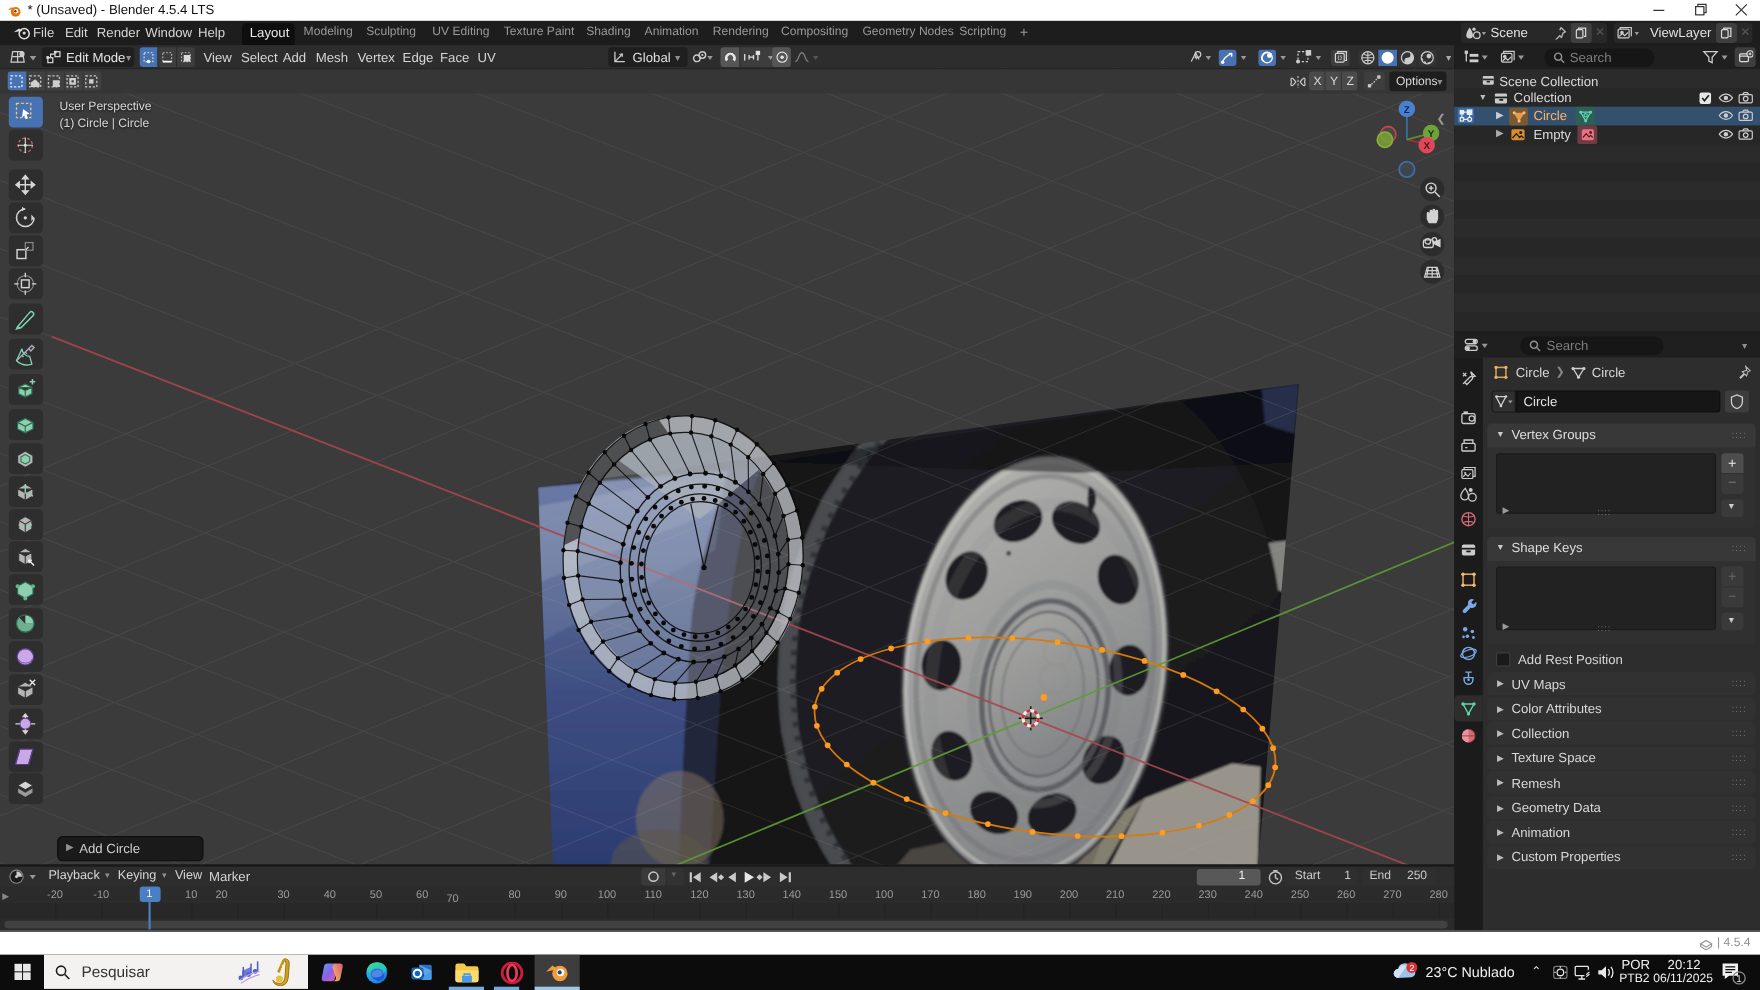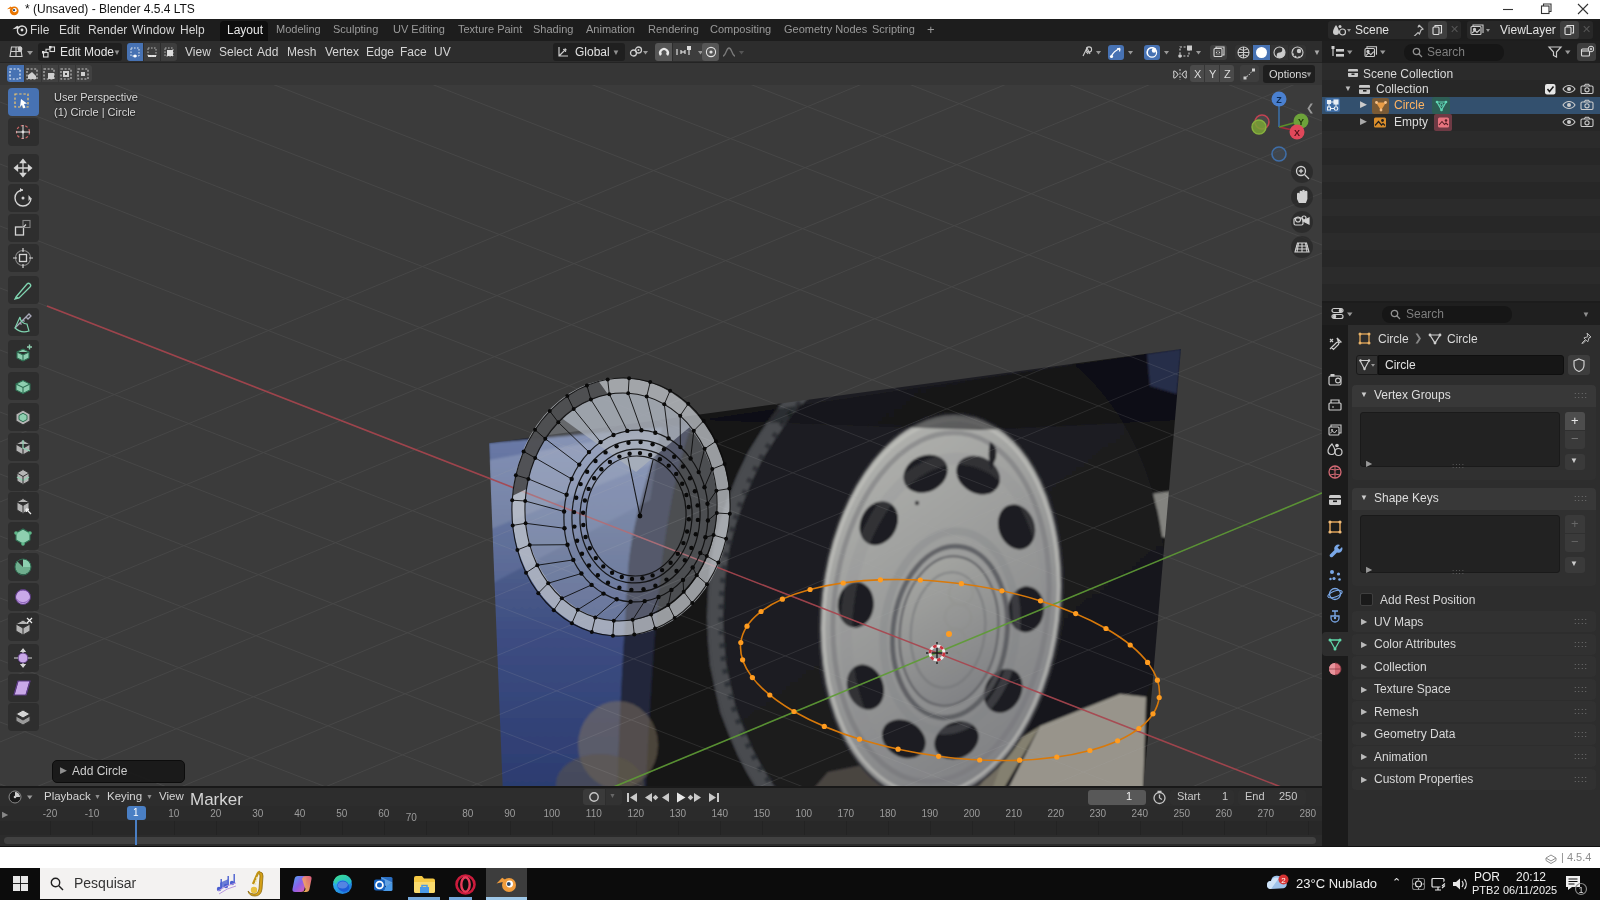--- a/index.html
+++ b/index.html
@@ -1314,21 +1314,21 @@
   <circle cx="7" cy="7" r="6" fill="#1a1a1a" stroke="#888" stroke-width="1"></circle>
         <path d="M7,7 L7,2 A5,5 0 0 1 12,7 Z" fill="#ccc"></path>
         <circle cx="7" cy="7" r="1.3" fill="#ccc"></circle>
   <path d="M19,5.5 l5.5,0 -2.75,3.8 Z" fill="#999"></path>
  </svg>
  <div class="ab menu" style="left:44px;top:2px;font-size:11.5px">Playback</div>
  <div class="ab chev" style="left:94px;top:5px;font-size:7px">▼</div>
  <div class="ab menu" style="left:107px;top:2px;font-size:11.5px">Keying</div>
  <div class="ab chev" style="left:146px;top:5px;font-size:7px">▼</div>
  <div class="ab menu" style="left:159px;top:2px;font-size:11.5px">View</div>
- <div class="ab menu" style="left:190px;top:2px;font-size:17px">Marker</div>
+ <div class="ab menu" style="left:190px;top:2px;font-size:12px">Marker</div>
 
  <div class="ab" style="left:583px;top:1px;width:22px;height:16px;background:#3a3a3a;border-radius:3px 0 0 3px"></div>
  <svg class="ab" style="left:588px;top:3px" width="12" height="12" viewBox="0 0 12 12">
         <circle cx="6" cy="6" r="4.2" fill="none" stroke="#c8c8c8" stroke-width="1.4"></circle>
       </svg>
  <div class="ab" style="left:606px;top:1px;width:16px;height:16px;background:#323232;border-radius:0 3px 3px 0"></div>
  <div class="ab chev" style="left:609px;top:4px;font-size:7px;color:#666">▼</div>
  <svg class="ab" style="left:625px;top:2px" width="96" height="15" viewBox="0 0 96 15">
   <g fill="#c9c9c9">
    <rect x="2" y="3" width="2" height="9"></rect>
@@ -1354,21 +1354,21 @@
  <div class="ab" style="left:1177px;top:2px;font-size:11px;color:#c9c9c9">Start</div>
  <div class="ab" style="left:1222px;top:2px;font-size:11px;color:#c9c9c9">1</div>
  <div class="ab" style="left:1238px;top:1.5px;width:68px;height:15px;background:#2f2f2f;border-radius:3px"></div>
  <div class="ab" style="left:1245px;top:2px;font-size:11px;color:#c9c9c9">End</div>
  <div class="ab" style="left:1279px;top:2px;font-size:11px;color:#c9c9c9">250</div>
 
  <div class="ab" style="left:0;top:18px;width:1094px;height:15px;background:#2b2b2b">
         <div class="ab" style="left:30px;top:2px;width:40px;text-align:center;font-size:10px;color:#9b9b9b">-20</div>
         <div class="ab" style="left:72px;top:2px;width:40px;text-align:center;font-size:10px;color:#9b9b9b">-10</div>
         <div class="ab" style="left:153.8px;top:2px;width:40px;text-align:center;font-size:10px;color:#9b9b9b">10</div>
-        <div class="ab" style="left:195.8px;top:2px;width:40px;text-align:center;font-size:10px;color:#9b9b9b">20</div>
+        <div class="ab" style="left:195.8px;top:2px;width:40px;text-align:left;font-size:10px;color:#9b9b9b">20</div>
         <div class="ab" style="left:237.8px;top:2px;width:40px;text-align:center;font-size:10px;color:#9b9b9b">30</div>
         <div class="ab" style="left:279.8px;top:2px;width:40px;text-align:center;font-size:10px;color:#9b9b9b">40</div>
         <div class="ab" style="left:321.8px;top:2px;width:40px;text-align:center;font-size:10px;color:#9b9b9b">50</div>
         <div class="ab" style="left:363.8px;top:2px;width:40px;text-align:center;font-size:10px;color:#9b9b9b">60</div>
         <div class="ab" style="left:405.8px;top:6px;width:40px;text-align:left;font-size:10px;color:#9b9b9b">70</div>
         <div class="ab" style="left:447.8px;top:2px;width:40px;text-align:center;font-size:10px;color:#9b9b9b">80</div>
         <div class="ab" style="left:489.8px;top:2px;width:40px;text-align:center;font-size:10px;color:#9b9b9b">90</div>
         <div class="ab" style="left:531.8px;top:2px;width:40px;text-align:center;font-size:10px;color:#9b9b9b">100</div>
         <div class="ab" style="left:573.8px;top:2px;width:40px;text-align:center;font-size:10px;color:#9b9b9b">110</div>
         <div class="ab" style="left:615.8px;top:2px;width:40px;text-align:center;font-size:10px;color:#9b9b9b">120</div>

